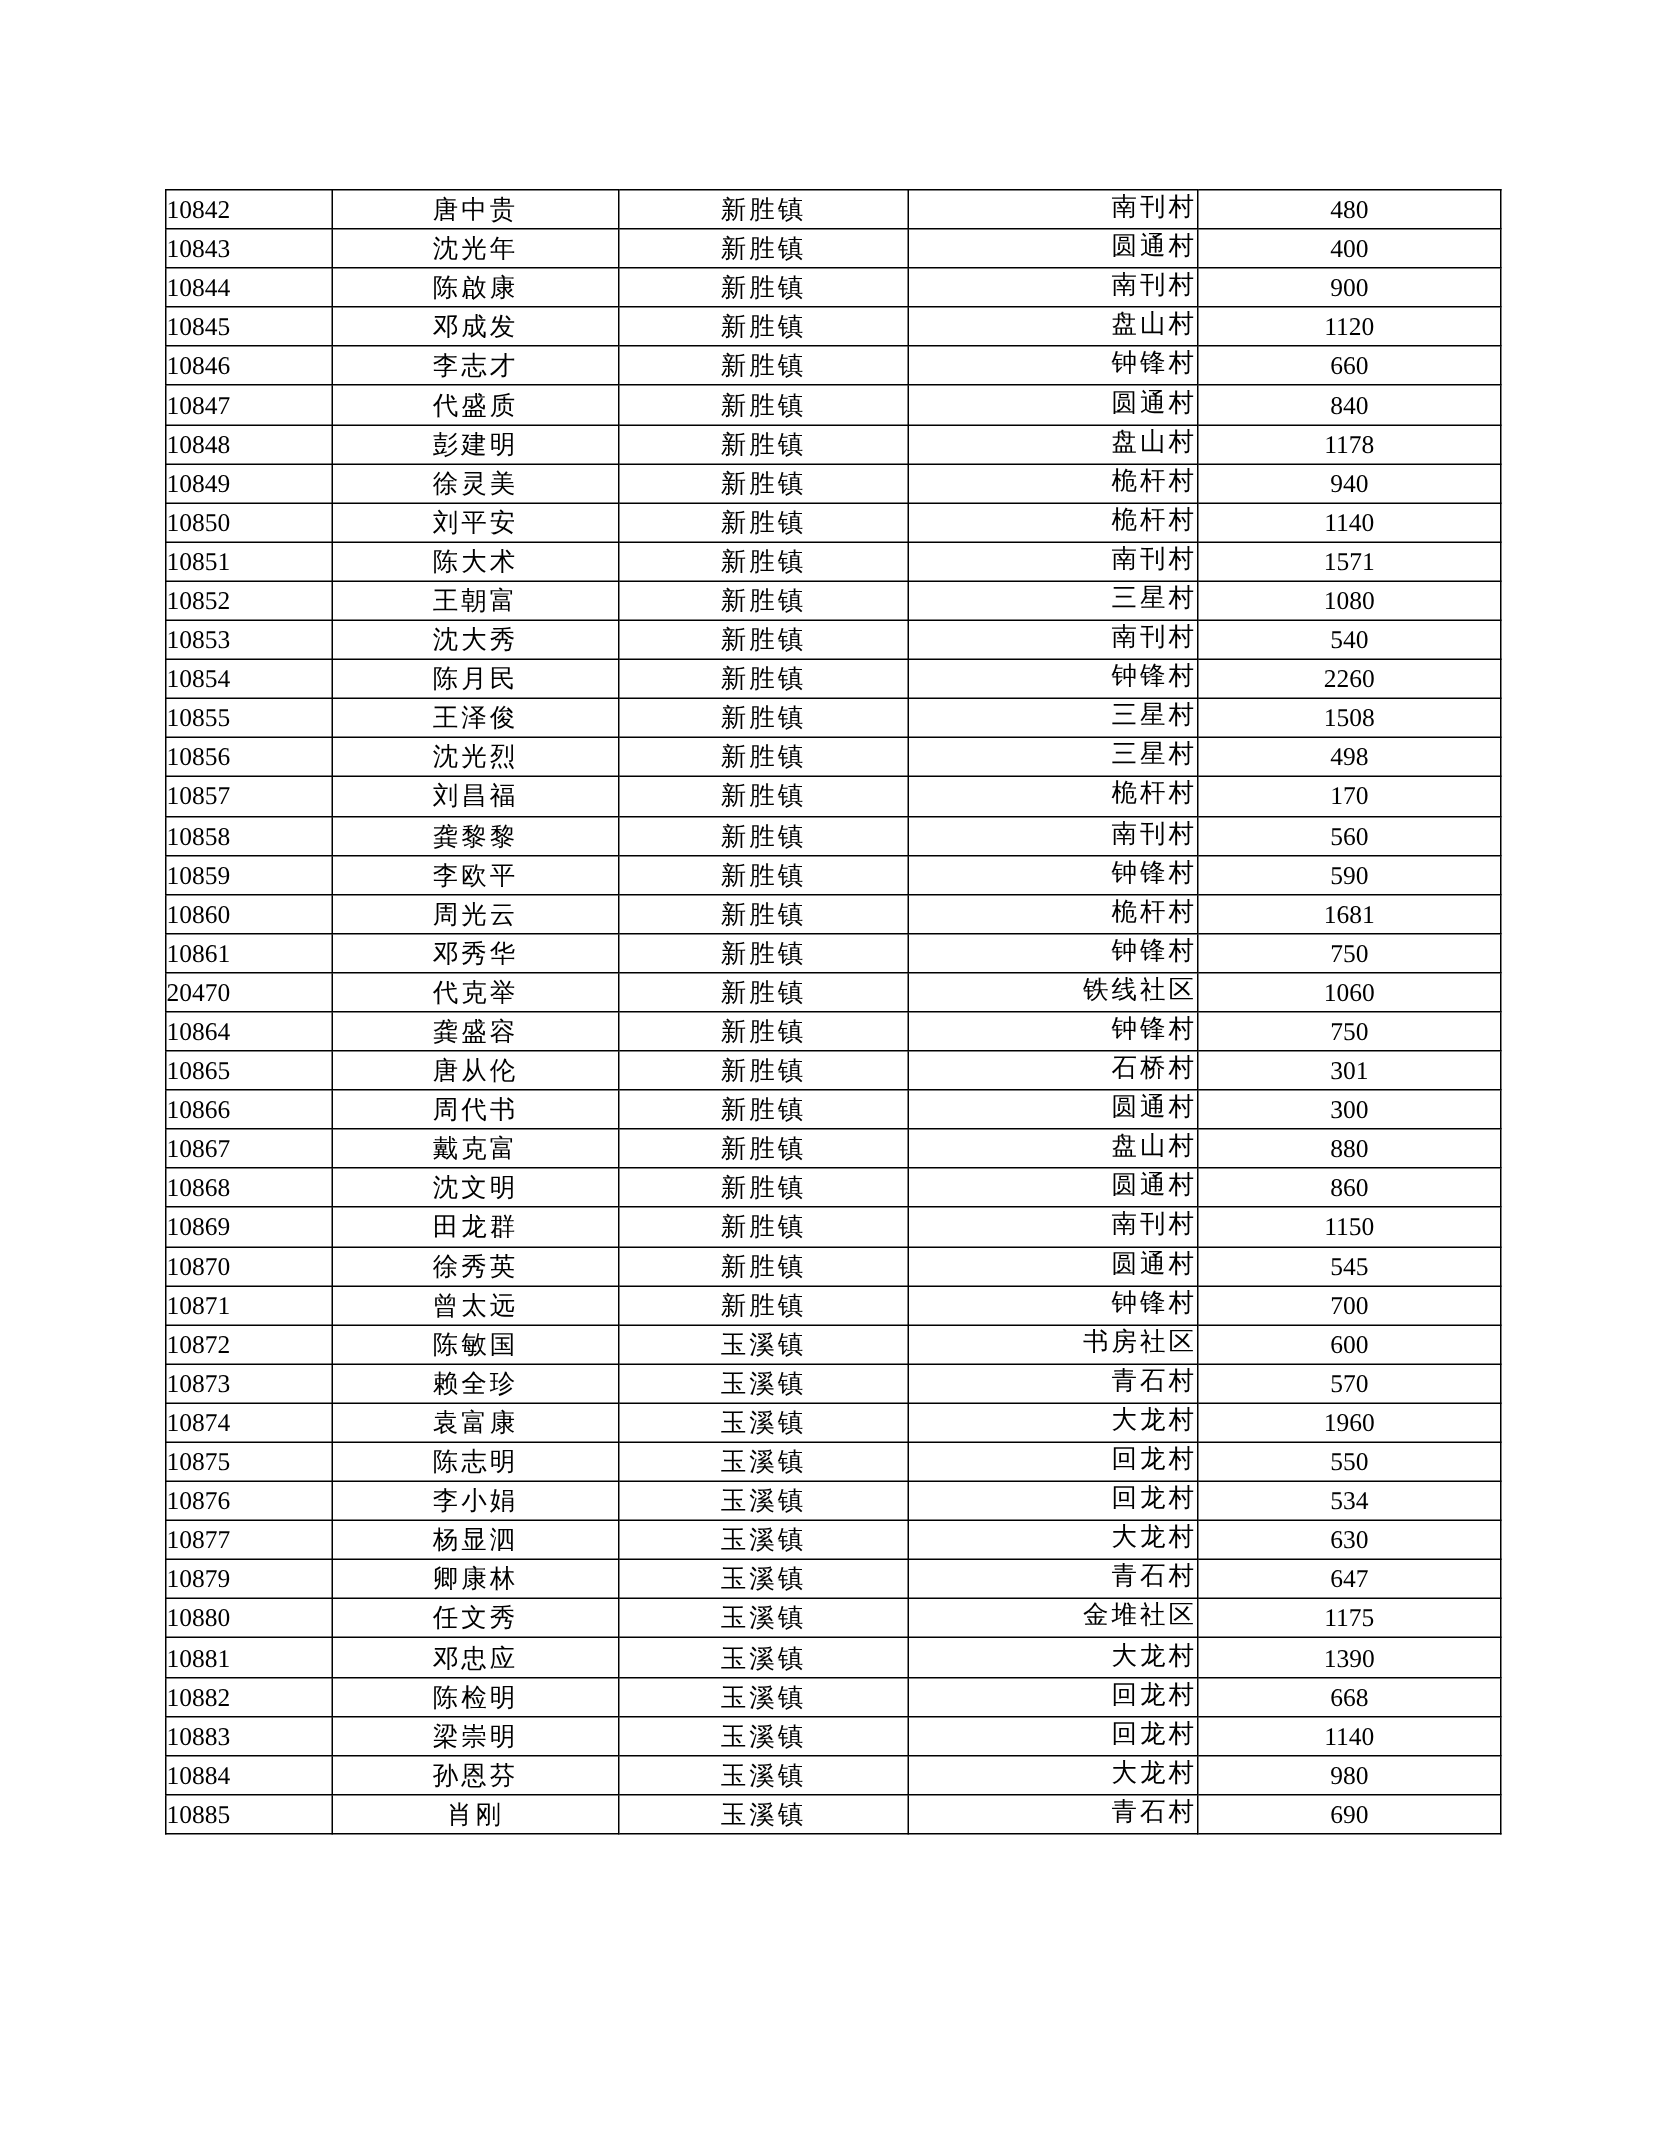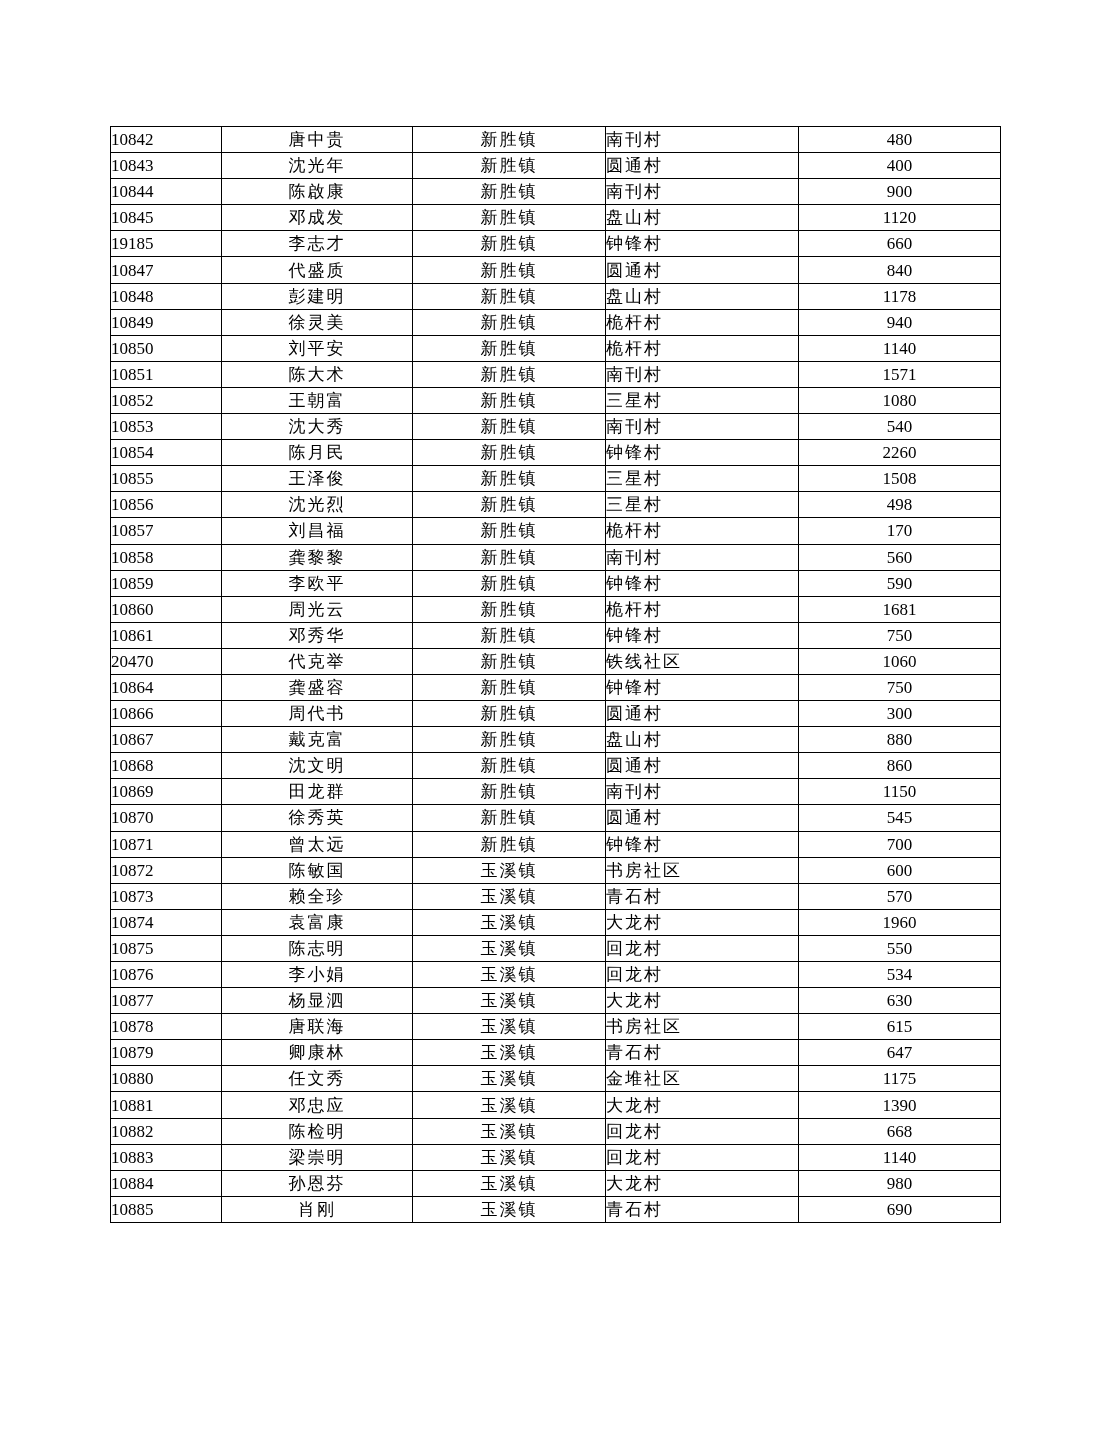--- a/index.html
+++ b/index.html
@@ -47,22 +47,23 @@
     letter-spacing: 2px;
   }
   td.c-town {
     width: 192px;
     text-align: center;
     letter-spacing: 2px;
     margin-top: 24px;
   }
   td.c-village {
     width: 192px;
-    text-align: left;
+    text-align: right;
     letter-spacing: 2px;
+    font-family: Liberation Mono, monospace;
   }
   td.c-amount {
     width: 201px;
     text-align: center;
     margin-top: 17px;
   }
 </style>
 </head>
 <body>
 
@@ -91,21 +92,21 @@
           <td class="c-amount">900</td>
         </tr>
         <tr>
           <td class="c-id">10845</td>
           <td class="c-name">邓成发</td>
           <td class="c-town">新胜镇</td>
           <td class="c-village">盘山村</td>
           <td class="c-amount">1120</td>
         </tr>
         <tr>
-          <td class="c-id">19185</td>
+          <td class="c-id">10846</td>
           <td class="c-name">李志才</td>
           <td class="c-town">新胜镇</td>
           <td class="c-village">钟锋村</td>
           <td class="c-amount">660</td>
         </tr>
         <tr>
           <td class="c-id">10847</td>
           <td class="c-name">代盛质</td>
           <td class="c-town">新胜镇</td>
           <td class="c-village">圆通村</td>
@@ -217,20 +218,27 @@
           <td class="c-amount">1060</td>
         </tr>
         <tr>
           <td class="c-id">10864</td>
           <td class="c-name">龚盛容</td>
           <td class="c-town">新胜镇</td>
           <td class="c-village">钟锋村</td>
           <td class="c-amount">750</td>
         </tr>
         <tr>
+          <td class="c-id">10865</td>
+          <td class="c-name">唐从伦</td>
+          <td class="c-town">新胜镇</td>
+          <td class="c-village">石桥村</td>
+          <td class="c-amount">301</td>
+        </tr>
+        <tr>
           <td class="c-id">10866</td>
           <td class="c-name">周代书</td>
           <td class="c-town">新胜镇</td>
           <td class="c-village">圆通村</td>
           <td class="c-amount">300</td>
         </tr>
         <tr>
           <td class="c-id">10867</td>
           <td class="c-name">戴克富</td>
           <td class="c-town">新胜镇</td>
@@ -299,27 +307,20 @@
           <td class="c-town">玉溪镇</td>
           <td class="c-village">回龙村</td>
           <td class="c-amount">534</td>
         </tr>
         <tr>
           <td class="c-id">10877</td>
           <td class="c-name">杨显泗</td>
           <td class="c-town">玉溪镇</td>
           <td class="c-village">大龙村</td>
           <td class="c-amount">630</td>
-        </tr>
-        <tr>
-          <td class="c-id">10878</td>
-          <td class="c-name">唐联海</td>
-          <td class="c-town">玉溪镇</td>
-          <td class="c-village">书房社区</td>
-          <td class="c-amount">615</td>
         </tr>
         <tr>
           <td class="c-id">10879</td>
           <td class="c-name">卿康林</td>
           <td class="c-town">玉溪镇</td>
           <td class="c-village">青石村</td>
           <td class="c-amount">647</td>
         </tr>
         <tr>
           <td class="c-id">10880</td>

